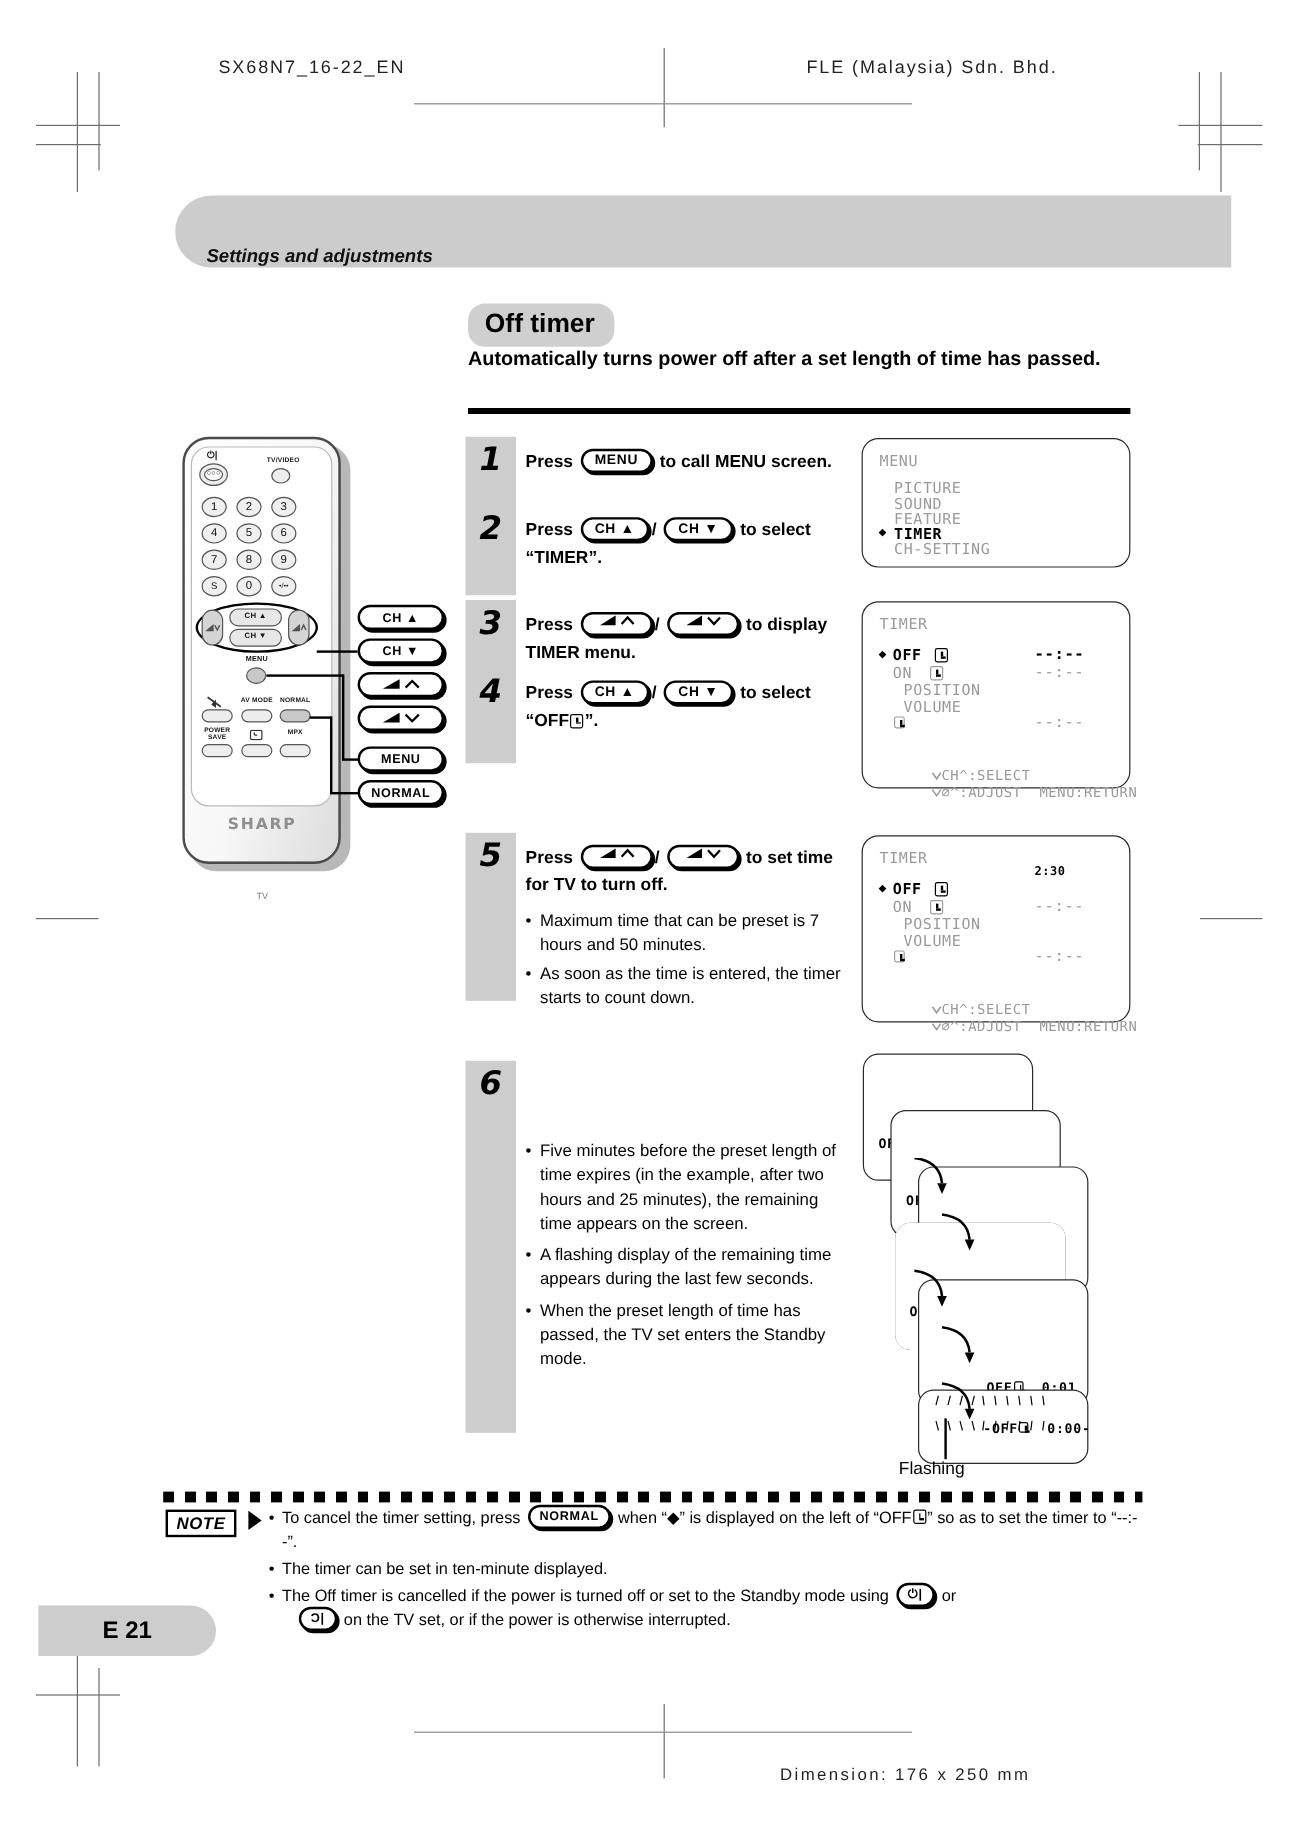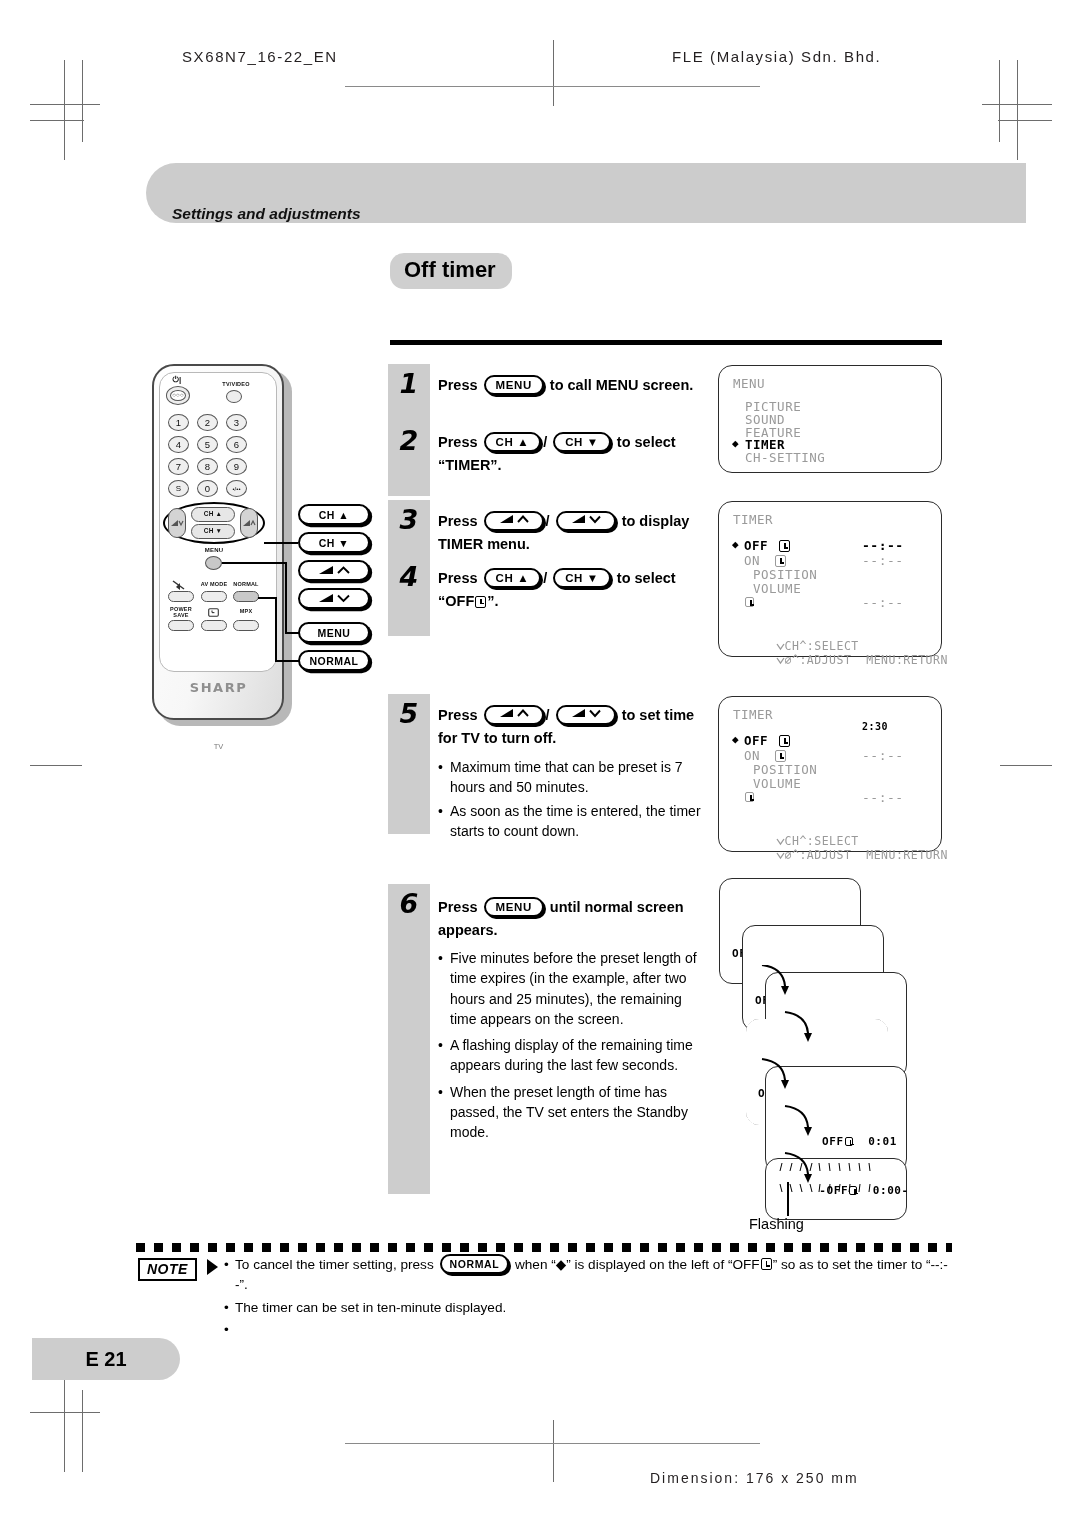--- a/index.html
+++ b/index.html
@@ -210,20 +210,21 @@
   <div class="cm h" style="left:1000px; top:765px; width:52px;"></div>
 
   <div class="hdr-left">SX68N7_16-22_EN</div>
   <div class="hdr-right">FLE (Malaysia) Sdn. Bhd.</div>
   <div class="hdr-rule"></div>
 
   <div class="banner"></div>
   <div class="banner-label">Settings and adjustments</div>
 
   <div class="title-chip">Off timer</div>
+  <div class="subtitle">Automatically turns power off after a set length of time has passed.</div>
   <div class="title-rule"></div>
 
   <div class="band" style="top:364px; height:132px;"></div>
   <div class="band" style="top:500px; height:136px;"></div>
   <div class="band" style="top:694px; height:140px;"></div>
   <div class="band" style="top:884px; height:310px;"></div>
 
   <div class="stepnum" style="top:368px;">1</div>
   <div class="steptext" style="top:374px;">
     <span>Press</span>
@@ -287,25 +288,20 @@
         <span class="bul">•</span>
         <span class="txt">Maximum time that can be preset is 7 hours and 50 minutes.</span>
       </div>
     <div>
         <span class="bul">•</span>
         <span class="txt">As soon as the time is entered, the timer starts to count down.</span>
       </div>
   </div>
 
   <div class="stepnum" style="top:888px;">6</div>
-  <div class="steptext" style="top:896px;">
-    <span>Press</span>
-    <span class="key">MENU</span>
-    <span>until normal screen appears.</span>
-  </div>
   <div class="bullets" style="top:948px;">
     <div style="margin-bottom:6px;">
         <span class="bul">•</span>
         <span class="txt">Five minutes before the preset length of time expires (in the example, after two hours and 25 minutes), the remaining time appears on the screen.</span>
       </div>
     <div style="margin-bottom:6px;">
         <span class="bul">•</span>
         <span class="txt">A flashing display of the remaining time appears during the last few seconds.</span>
       </div>
     <div>
@@ -389,21 +385,21 @@
     <div class="lbl" style="left:12px; top:68px;"><span>OFF</span><span class="clockico" style="width:8px;height:9px;"></span>&nbsp;&nbsp;<span>0:04</span></div>
   </div>
   <div class="casc" style="left:765px; top:972px; width:142px; height:106px;">
     <div class="lbl" style="left:12px; top:68px;"><span>OFF</span><span class="clockico" style="width:8px;height:9px;"></span>&nbsp;&nbsp;<span>0:03</span></div>
   </div>
   <div class="casc" style="left:746px; top:1019px; width:142px; height:106px;"></div>
   <div class="casc" style="left:746px; top:1019px; width:142px; height:106px; border:none;">
     <div class="lbl" style="left:12px; top:68px;"><span>OFF</span><span class="clockico" style="width:8px;height:9px;"></span>&nbsp;&nbsp;<span>0:02</span></div>
   </div>
   <div class="casc" style="left:765px; top:1066px; width:142px; height:106px;">
-    <div class="lbl" style="left:12px; top:68px;padding-left:44px;"><span>OFF</span><span class="clockico" style="width:8px;height:9px;"></span>&nbsp;&nbsp;<span>0:01</span></div>
+    <div class="lbl" style="left:12px; top:83px;padding-left:44px;"><span>OFF</span><span class="clockico" style="width:8px;height:9px;"></span>&nbsp;&nbsp;<span>0:01</span></div>
   </div>
   <div class="casc" style="left:765px; top:1158px; width:142px; height:62px;">
     <div class="lbl" style="left:10px; top:12px;">
       <span>-</span><span>OFF</span><span class="clockico" style="width:8px;height:9px;"></span>&nbsp;&nbsp;<span>0:00</span><span>-</span>
     </div>
     <svg width="110" height="9" viewBox="0 0 110 9" style="position:absolute;left:10px;top:4px;">
       <g stroke="#000" stroke-width="1">
         <line x1="4" y1="8" x2="6" y2="0"></line>
           <line x1="14" y1="8" x2="16" y2="0"></line>
         <line x1="24" y1="8" x2="26" y2="0"></line>
@@ -463,20 +459,27 @@
         <span class="key sm">NORMAL</span>
         <span>when “◆” is displayed on the left of “OFF</span><span class="clockico"></span><span>” so as to set the timer to “--:--”.</span>
       </span>
     </div>
     <div class="row">
       <span class="bul">•</span>
       <span>The timer can be set in ten-minute displayed.</span>
     </div>
     <div class="row">
       <span class="bul">•</span>
+      <span>
+        <span>The Off timer is cancelled if the power is turned off or set to the Standby mode using</span>
+        <span class="key sm">⏻|</span>
+        <span>or</span><br>
+        <span class="key sm" style="margin-left:14px;">Ɔ|</span>
+        <span>on the TV set, or if the power is otherwise interrupted.</span>
+      </span>
     </div>
   </div>
 
   <div class="pagenum">E 21</div>
 
   <div class="remote-wrap">
     <div class="rc-shadow"></div>
     <div class="rc-body"></div>
     <div class="rc-inner"></div>
 

